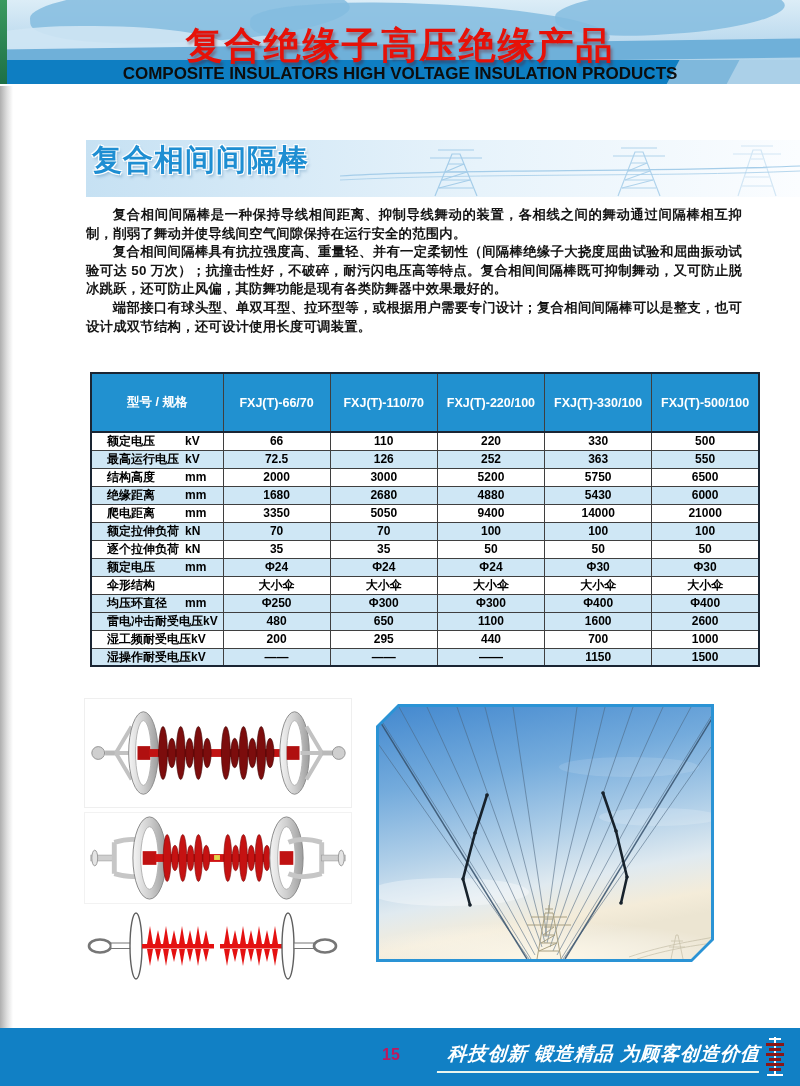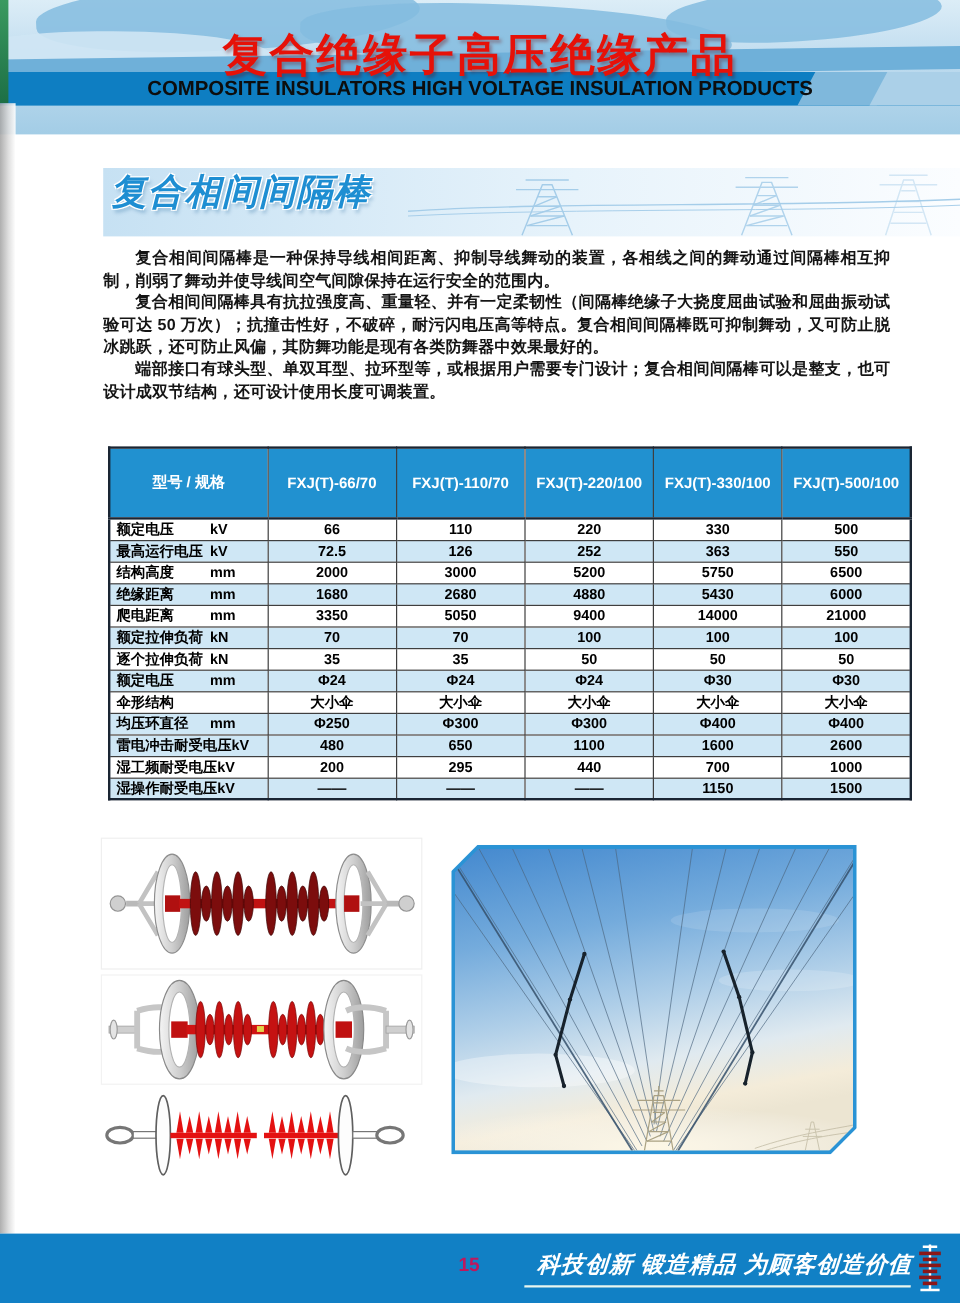--- a/index.html
+++ b/index.html
@@ -1,21 +1,21 @@
 <!DOCTYPE html>
 <html><head>
 <meta charset="utf-8">
 <style>
   * { margin:0; padding:0; box-sizing:border-box; }
   html,body { background:#fff; }
   body { font-family:"Liberation Sans","DejaVu Sans",sans-serif; }
   .canvas { position:relative; width:800px; height:1086px; background:#fff; overflow:hidden; margin:0 auto; }
 
   
-  .header { position:absolute; left:0; top:0; width:800px; height:112px; overflow:hidden;
+  .header { position:absolute; left:0; top:0; width:800px; height:84px; overflow:hidden;
             background:linear-gradient(180deg,#dcedf7 0%,#bcdaee 50%,#a3cde6 100%); }
   .blob { position:absolute; background:#84bcdf; opacity:.85; border-radius:45% 55% 50% 50%; }
   .blob.b1 { left:30px; top:-14px; width:320px; height:56px; transform:rotate(-3deg); }
   .blob.b2 { left:250px; top:4px; width:360px; height:52px; transform:rotate(2deg); }
   .blob.b3 { left:555px; top:-10px; width:230px; height:44px; transform:rotate(-4deg); }
   .blob.b4 { left:-30px; top:26px; width:260px; height:44px; background:#cfe6f4; opacity:.9; }
   .wave-mid { position:absolute; left:-10px; top:44px; width:820px; height:19px; background:#6fb0d9; transform:skewY(-0.8deg); }
   .dark-band { position:absolute; left:0; top:60px; width:800px; height:28px; background:#0e7ec2; }
   .stripe1 { position:absolute; left:672px; top:60px; width:66px; height:28px; background:#7fb8dc; transform:skewX(-28deg); }
   .stripe2 { position:absolute; left:732px; top:60px; width:90px; height:28px; background:#abd0e8; transform:skewX(-28deg); }
@@ -26,42 +26,42 @@
               text-shadow:2px 3px 3px rgba(110,0,0,.35); }
   .title-en { position:absolute; left:0; top:64px; width:800px; text-align:center;
               font-size:17px; font-weight:800; color:#0d0d0d; letter-spacing:0px; }
 
   
   .page-edge { position:absolute; left:0; top:86px; width:13px; height:942px;
                background:linear-gradient(90deg,#a6a6a6,#dcdcdc 55%,#ffffff); opacity:.9; }
 
   
   .section-banner { position:absolute; left:86px; top:140px; width:714px; height:57px;
-                    background:linear-gradient(90deg,#c6e1f3 0%,#e7f3fb 55%,#fbfdff 100%);font-style:italic; }
+                    background:linear-gradient(90deg,#c6e1f3 0%,#e7f3fb 55%,#fbfdff 100%); }
   .section-title-cn { position:absolute; left:6px; top:0px; font-size:30px; font-weight:800; color:#1e8ed2; letter-spacing:1px;
       text-shadow:-1px -1px 0 #fff,1px -1px 0 #fff,-1px 1px 0 #fff,1px 1px 0 #fff,2px 3px 3px rgba(0,80,140,.25); }
   .section-title-en { position:absolute; left:4px; top:35px; font-size:17.5px; color:#1b1b1b;
                       font-family:"Liberation Serif","DejaVu Serif",serif; }
   .banner-art { position:absolute; right:0; top:0; }
 
   
   .paragraphs { position:absolute; left:86px; top:206px; width:656px; color:#141414;
                 font-size:13.4px; font-weight:700; line-height:18.6px; text-align:justify; letter-spacing:.2px; }
   .paragraphs p { text-indent:2em; margin:0; }
 
   
   .spec-table { position:absolute; left:90px; top:372px; width:670px; border-collapse:collapse;
                 table-layout:fixed; font-size:12px; color:#000; }
   .spec-table th, .spec-table td { border:1px solid #3f3f3f; text-align:center; overflow:hidden; white-space:nowrap; }
   .spec-table { border:2px solid #1a2533; }
   .spec-table th { background:#2191d0; color:#fff; font-size:12.5px; font-weight:700; height:27px; padding:20px 1px;
                    border-bottom:2px solid #1a2533; }
   .spec-table th:first-child { width:132px; }
   .spec-table td { height:18px; padding:1px 3px; font-weight:700; line-height:1.2; }
-  .spec-table td.rowhead { text-align:left; padding-left:5px; }
+  .spec-table td.rowhead { text-align:left; padding-left:15px; }
   .spec-table tr.alt td { background:#cfe7f5; }
   .lbl { display:inline-block; min-width:78px; }
   .unit { display:inline-block; }
 
   
   .prod { position:absolute; background:#fff; }
   .prod.a { left:84px; top:698px; border:1px solid #efefef; }
   .prod.b { left:84px; top:812px; border:1px solid #f2f2f2; }
   .prod.c { left:84px; top:906px; }
 

